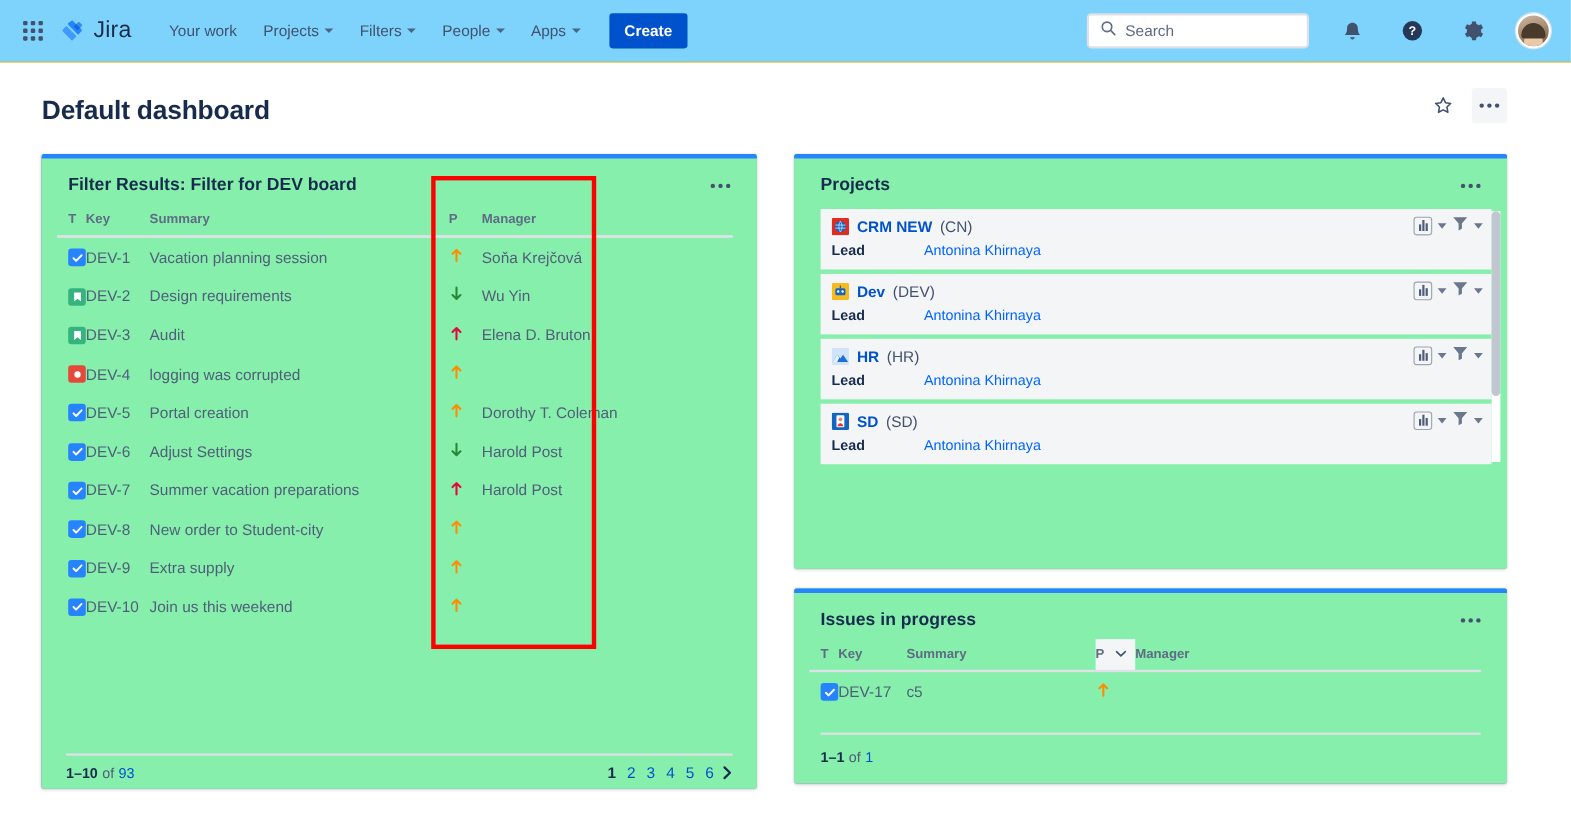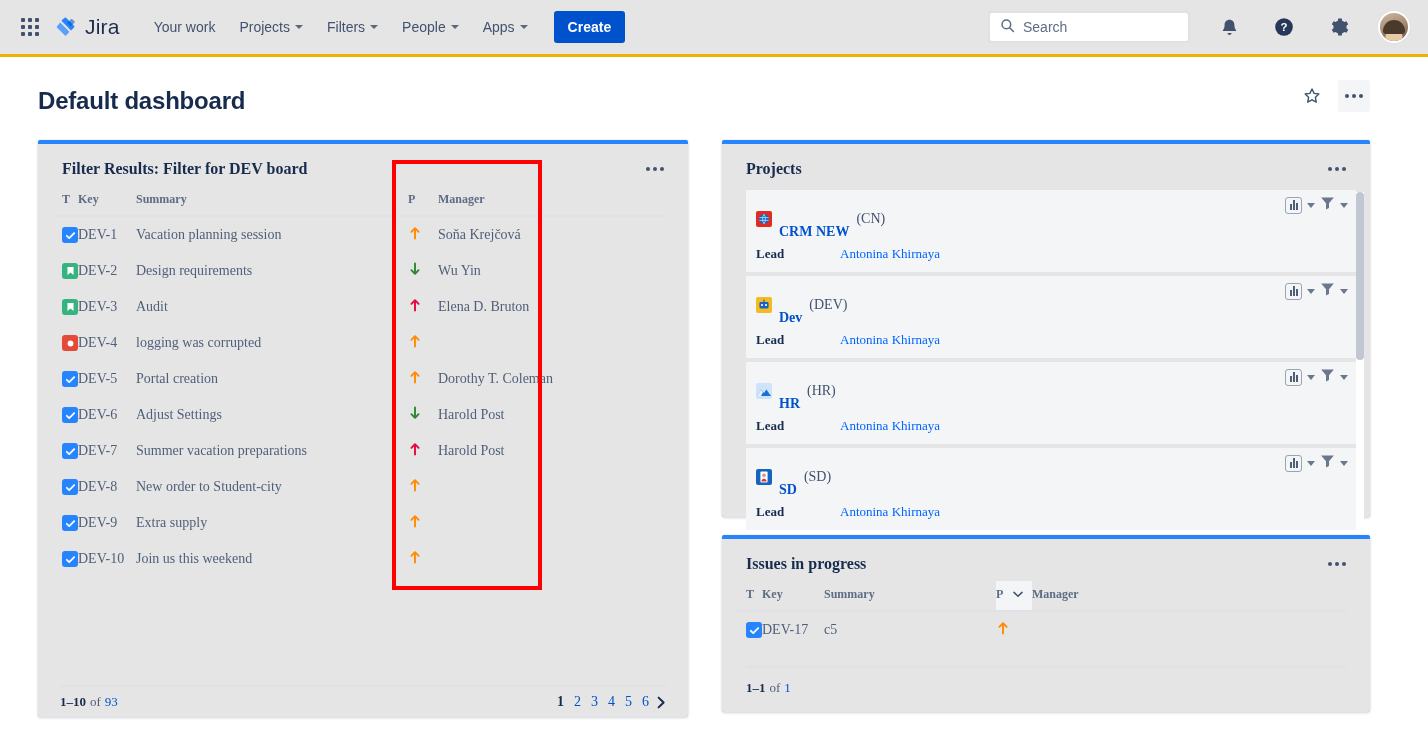--- a/index.html
+++ b/index.html
@@ -7,21 +7,21 @@
     width: 1428px; height: 743px;
     background: #ffffff;
     font-family: "Liberation Sans", sans-serif;
     -webkit-font-smoothing: antialiased;
     overflow: hidden;
   }
 
   
   .topnav {
     position: absolute; left: 0; top: 0; width: 1428px; height: 57px;
-    background: #e5e5e5; border-bottom: 3px solid #eab308;
+    background: #7dd3fc; border-bottom: 1px solid #eab308;
     display: flex; align-items: center;
   }
   .appswitcher {
     width: 32px; height: 32px; margin-left: 14px;
     display: grid; grid-template-columns: repeat(3, 4px);
     grid-template-rows: repeat(3, 4px); gap: 3px;
     align-content: center; justify-content: center; cursor: pointer;
     border-radius: 3px;
   }
   .appswitcher i { width: 4px; height: 4px; background: #42526e; border-radius: 1px; display:block; }
@@ -79,23 +79,22 @@
   .page-head { position: absolute; left: 38px; top: 30px; }
   .page-title { font-size: 24px; font-weight: 700; color: #172b4d; letter-spacing: -.2px; text-align: right; }
   .head-actions { position: absolute; right: 58px; top: 23px; display: flex; align-items: center; gap: 10px; }
   .head-btn { width: 32px; height: 32px; border-radius: 3px; display:flex; align-items:center; justify-content:center; cursor:pointer; border:none; background:transparent; }
   .head-btn.filled { background: #f4f5f7; }
   .dots { display: flex; gap: 3px; }
   .dots i { width: 4px; height: 4px; border-radius: 50%; background: #42526e; display:block; }
 
   
   .gadget {
-    position: absolute; background: #e5e5e5; border-radius: 3px;
+    position: absolute; background: #86efac; border-radius: 3px;
     box-shadow: 0 1px 3px rgba(9,30,66,.17), 0 0 1px rgba(9,30,66,.25);
-    font-family: Liberation Serif, serif;
   }
   .gadget-accent { height: 4px; background: #2684ff; border-radius: 2px 2px 0 0; }
   .gadget-head { display: flex; align-items: center; padding: 16px 20px 8px 24px; }
   .gadget-title { font-size: 16px; font-weight: 700; color: #172b4d; }
   .gadget-menu { margin-left: auto; cursor: pointer; padding: 4px; }
 
   
   .itable { width: 100%; border-collapse: collapse; }
   .itable th {
     font-size: 12px; font-weight: 700; color: #5e6c84; text-align: left;
@@ -119,21 +118,21 @@
   .pg-link { color: #0052cc; cursor: pointer; }
   .pager { margin-left: auto; display: flex; align-items: center; gap: 10px; font-size: 14px; }
   .pager .cur { font-weight: 700; color: #172b4d; cursor: pointer; }
   .pager .pnum { color: #0052cc; cursor: pointer; }
 
   
   .proj-list { position: relative; margin: 4px 14px 0 24px; }
   .proj-row { background: #f4f5f7; padding: 8px 10px 10px 10px; position: relative; margin-bottom: 4px; }
   .proj-name-line { display: flex; align-items: center; gap: 7px; }
   .proj-avatar { width: 16px; height: 16px; border-radius: 2px; position: relative; flex: none; overflow: hidden; }
-  .proj-name { font-size: 14px; font-weight: 700; color: #0052cc; cursor: pointer; margin-top: 26px; }
+  .proj-name { font-size: 14px; font-weight: 700; color: #0052cc; cursor: pointer; }
   .proj-key { font-size: 14px; color: #42526e; }
   .proj-lead-line { display: flex; align-items: center; margin-top: 6px; }
   .proj-lead-label { font-size: 13px; font-weight: 700; color: #172b4d; width: 84px; }
   .proj-lead-name { font-size: 13px; color: #0065ff; cursor: pointer; }
   .proj-actions { position: absolute; right: 8px; top: 6px; display: flex; align-items: center; gap: 5px; }
   .mini-caret { width: 0; height: 0; border-left: 4px solid transparent; border-right: 4px solid transparent; border-top: 5px solid #6b778c; cursor: pointer; }
   .chart-icon-box { width: 17px; height: 17px; border: 1px solid #9aa3b0; border-radius: 3px; display:flex; align-items:flex-end; justify-content:center; gap:1px; padding-bottom:3px; cursor:pointer; }
   .chart-icon-box i { width: 2px; background: #505f79; display: block; }
   .scrolltrack { position: absolute; right: -8px; top: 2px; width: 8px; bottom: 2px; background: #fff; }
   .scrollthumb { position: absolute; right: -8px; width: 8px; background: #c1c7d0; border-radius: 4px; cursor: pointer; }

